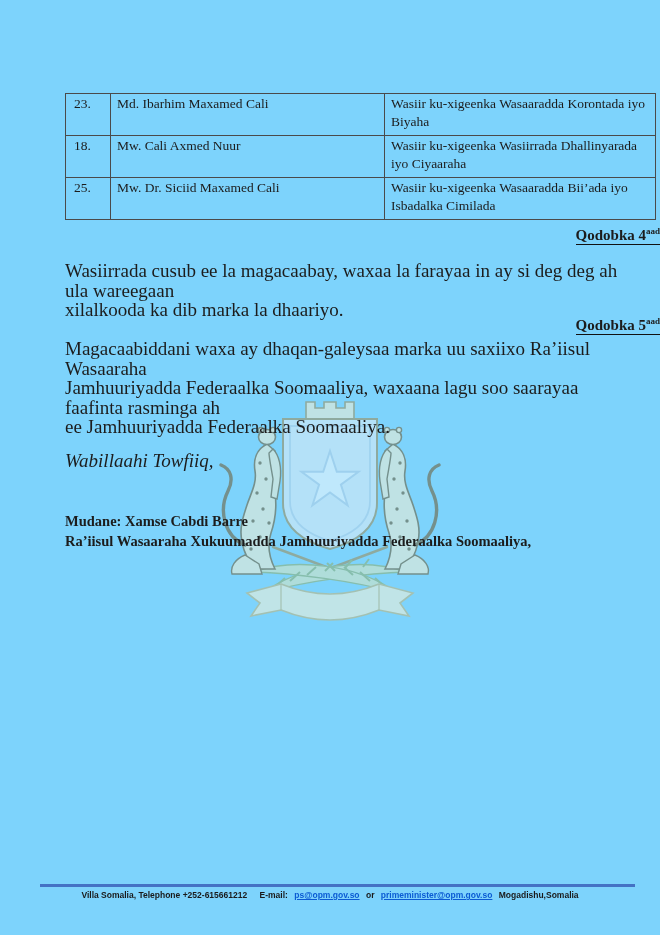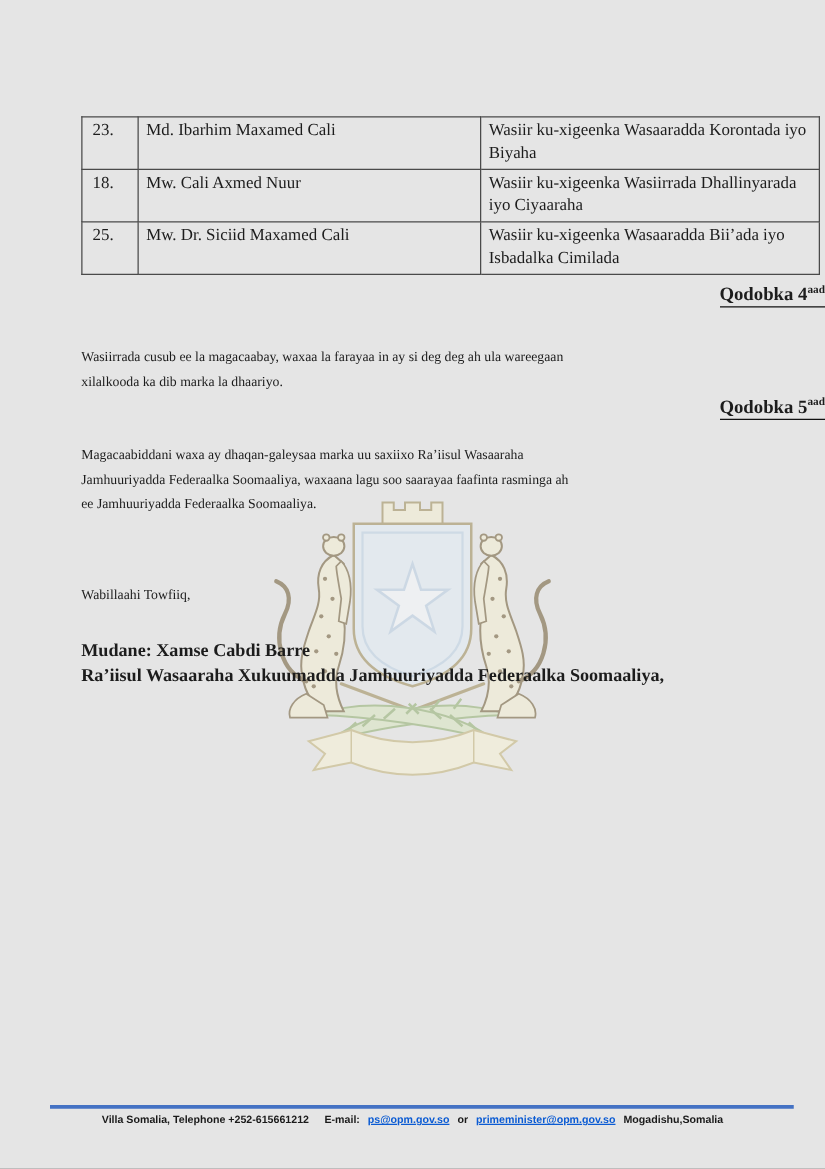--- a/index.html
+++ b/index.html
@@ -1,17 +1,17 @@
 <!DOCTYPE html>
 <html><head>
 <meta charset="utf-8">
 <style>
   html,body{margin:0;padding:0;background:#888;}
   .page{
-    position:relative;width:660px;height:935px;background:#e5e5e5;
+    position:relative;width:660px;height:935px;background:#7dd3fc;
     margin:0 auto;overflow:hidden;
     font-family:"Liberation Serif","DejaVu Serif",serif;color:#1c1c1c;
   }
   
   .wm{position:absolute;left:203px;top:397px;width:254px;height:228px;z-index:0;}
   
   .mtable{
     position:absolute;left:65px;top:93px;width:573px;z-index:1;
     border-collapse:collapse;table-layout:fixed;
     font-size:13.5px;line-height:18px;
@@ -28,25 +28,25 @@
   .qheading .qtext{
     font-weight:bold;font-size:15px;
     border-bottom:1.5px solid #111;padding-bottom:1px;
   }
   .qheading sup{font-size:9px;font-weight:bold;}
   .qh4{top:226px;}
   .qh5{top:316px;}
   
   .para{
     position:absolute;left:65px;width:566px;z-index:1;
-    font-size:11px;line-height:19.5px;white-space:pre-line;margin-top:16px;
+    font-size:19px;line-height:19.5px;white-space:pre-line;
   }
   .p4{top:261px;}
   .p5{top:339px;}
-  .closing{top:451px;}
+  .closing{top:451px;font-style:italic;}
   .sig{position:absolute;left:65px;top:512px;width:566px;z-index:1;
        font-size:14.5px;line-height:19.5px;font-weight:bold;}
   
   .footer-rule{
     position:absolute;left:40px;top:884px;width:595px;height:3px;
     background:#4472c4;z-index:1;
   }
   .footer-text{
     position:absolute;left:0;top:890px;width:660px;text-align:center;z-index:1;
     font-family:"Liberation Sans","DejaVu Sans",sans-serif;

